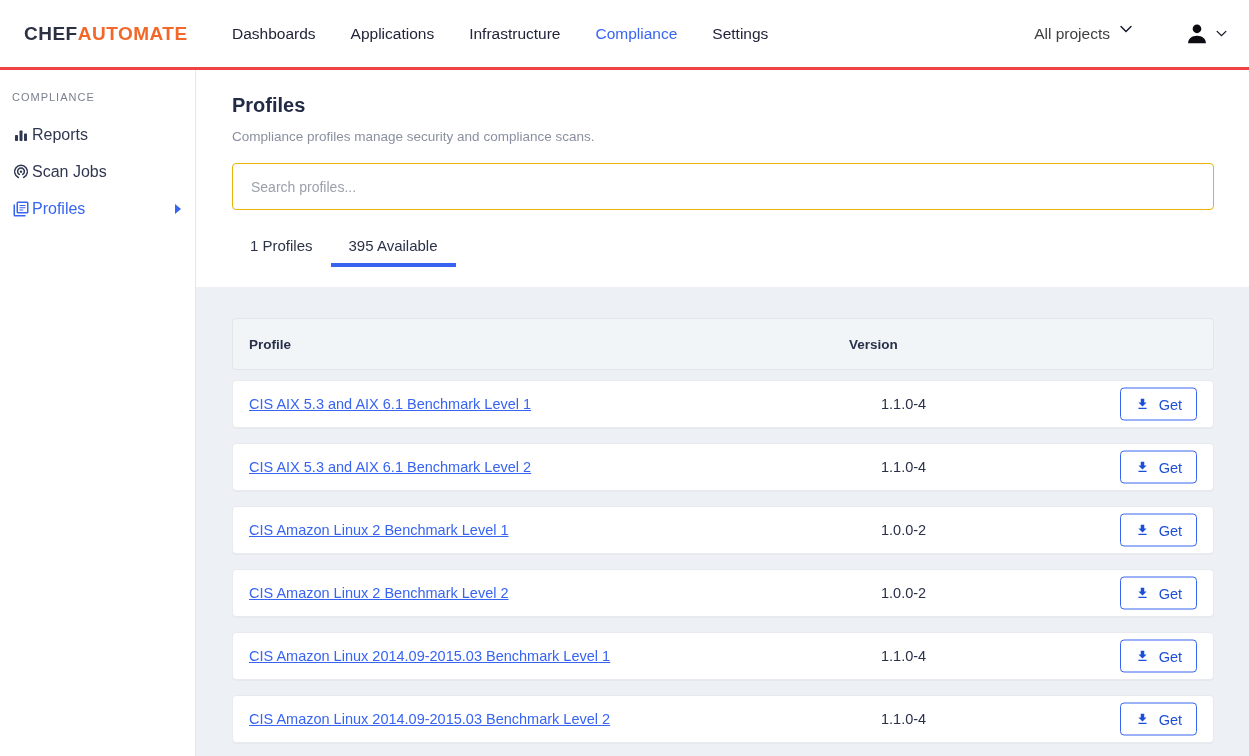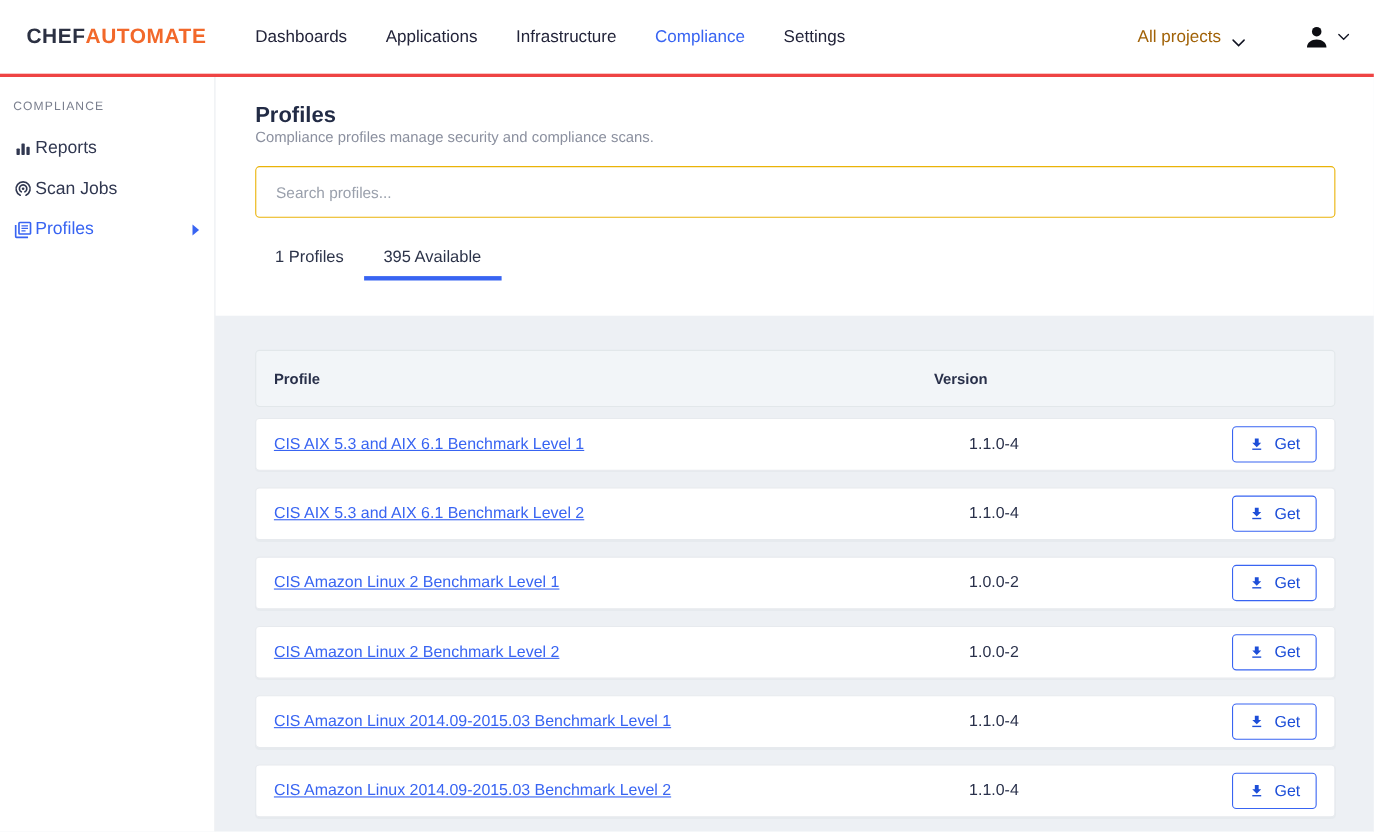--- a/index.html
+++ b/index.html
@@ -19,21 +19,21 @@
   }
   .logo { margin-left: 24px; font-size: 19px; letter-spacing: 0.5px; white-space: nowrap; width: 172px; cursor: pointer; }
   .logo .chef { font-weight: 800; color: #2b3042; }
   .logo .automate { font-weight: 600; color: #f2682a; }
   .main-nav { display: flex; align-items: flex-end; gap: 35px; margin-left: 36px; }
   .main-nav a {
     text-decoration: none; font-size: 15.5px; color: #23243a; cursor: pointer;
   }
   .main-nav a.active { color: #3864f2; }
   .header-right { margin-left: auto; display: flex; align-items: center; padding-right: 22px; }
-  .projects-filter { display: flex; align-items: flex-end; gap: 10px; font-size: 15.5px; color: #a16207; cursor: pointer; }
+  .projects-filter { display: flex; align-items: flex-start; gap: 10px; font-size: 15.5px; color: #404040; cursor: pointer; }
   .chevron { display: inline-flex; align-items: center; }
   .user-menu { display: flex; align-items: center; gap: 6px; margin-left: 52px; cursor: pointer; }
 
   
   .sidebar {
     position: absolute; top: 70px; left: 0; bottom: 0; width: 196px;
     background: #ffffff; border-right: 1px solid #e4e7eb;
   }
   .sidebar-section-label {
     margin: 21px 0 0 12px; font-size: 11px; letter-spacing: 1px; color: #7a7f8e;
@@ -53,21 +53,21 @@
   }
   .sidebar-item.active .arrow { display: block; }
 
   
   .main {
     position: absolute; top: 70px; left: 196px; right: 0; bottom: 0;
     display: flex; flex-direction: column; background: #edf0f4;
   }
   .main-top { background: #ffffff; padding: 24px 35px 0 36px; height: 217px; flex: none; }
   .page-title { font-size: 20px; font-weight: 700; color: #222b45; }
-  .page-subtitle { font-size: 13.5px; color: #8b909f; }
+  .page-subtitle { margin-top: 12px; font-size: 13.5px; color: #8b909f; }
 
   .search-box {
     margin-top: 19px; width: 982px; height: 47px;
     border: 1px solid #eab308; border-radius: 4px; background: #ffffff;
     display: flex; align-items: center;
   }
   .search-box input {
     width: 100%; height: 100%; border: none; outline: none; background: transparent;
     padding: 0 18px; font-size: 14px; color: #30374f;
     font-family: "Liberation Sans", "DejaVu Sans", sans-serif;

